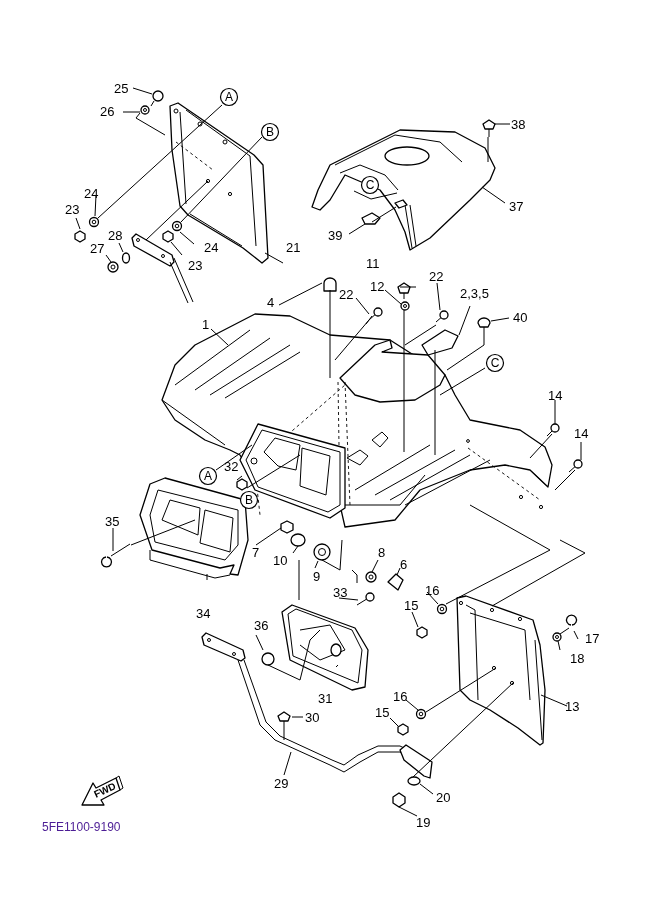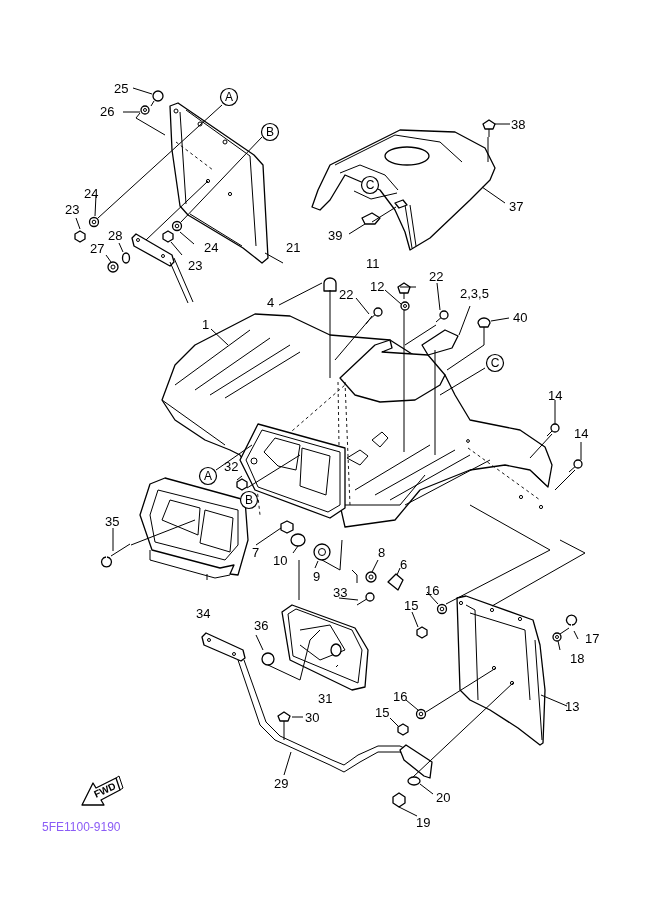--- a/index.html
+++ b/index.html
@@ -5,21 +5,21 @@
   html, body { margin: 0; padding: 0; background: #ffffff; }
   body { width: 661px; height: 913px; position: relative; overflow: hidden; font-family: "Liberation Sans", sans-serif; }
   #diagram { position: absolute; left: 0; top: 0; width: 661px; height: 913px; }
   .part { fill: #ffffff; stroke: #000; stroke-width: 1.3; stroke-linejoin: round; }
   .thin { fill: none; stroke: #000; stroke-width: 1; }
   .dash { fill: none; stroke: #000; stroke-width: 0.9; stroke-dasharray: 3 3; }
   .leader { fill: none; stroke: #000; stroke-width: 1; }
   .lbl { font-family: "Liberation Sans", sans-serif; font-size: 13px; fill: #000; }
   .ref-circle { fill: #fff; stroke: #000; stroke-width: 1.2; }
   .ref-text { font-family: "Liberation Sans", sans-serif; font-size: 12px; fill: #000; text-anchor: middle; dominant-baseline: central; }
-  .code { position: absolute; left: 42px; top: 820px; font-size: 12px; color: #8b5cf6; }
+  .code { position: absolute; left: 42px; top: 820px; font-size: 12px; color: #4c1d95; }
   .fwd-text { font-family: "Liberation Sans", sans-serif; font-size: 10px; font-weight: bold; fill: #000; }
 </style>
 </head>
 <body>
 
 <svg id="diagram" viewBox="0 0 661 913" xmlns="http://www.w3.org/2000/svg">
 
   <g>
     <path class="part" d="M170,106 L178,103 L254,155 L263,165 L268,258 L262,263 L243,248 L188,215 L180,206 L172,150 Z"></path>
     <path class="thin" d="M180,112 L186,204"></path>

